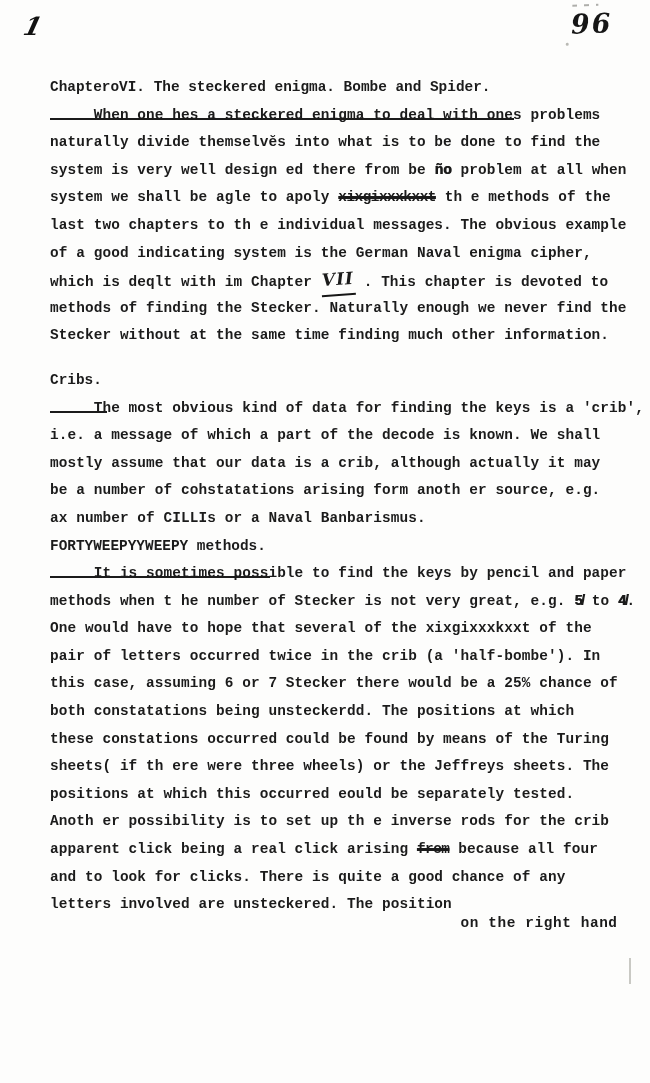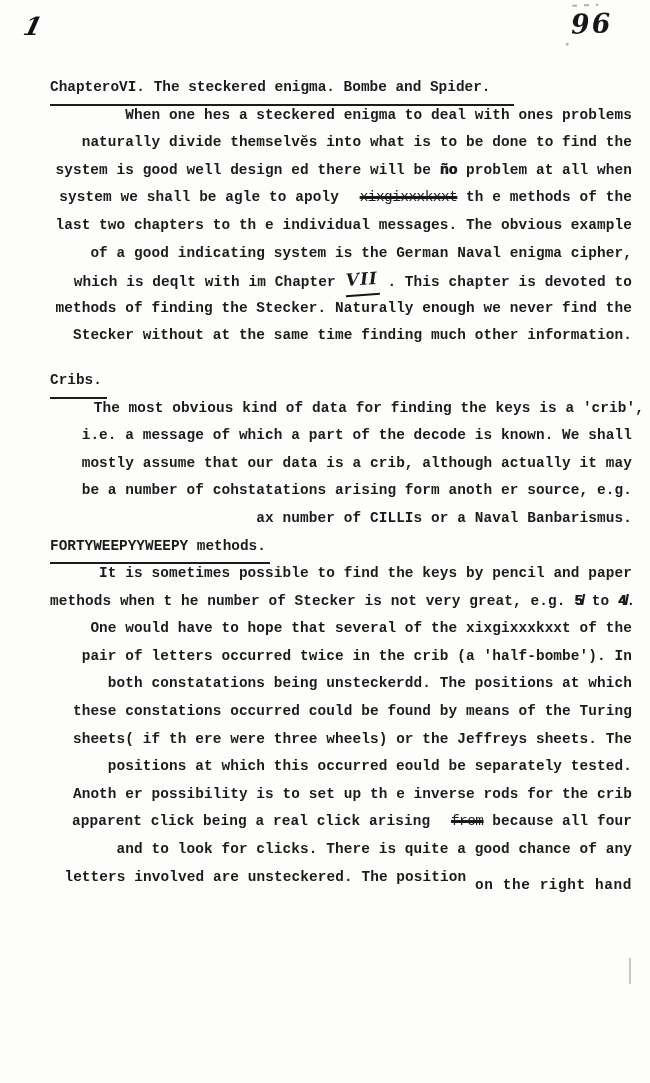--- a/index.html
+++ b/index.html
@@ -40,71 +40,69 @@
     background:#b9b9b4;border-radius:50%;
   }
   .content{
     position:absolute;top:74px;left:50px;right:18px;
   }
   .block{margin:0;}
   .line{
     white-space:pre;
     height:27.6px;line-height:27.6px;
     letter-spacing:0.1px;
-    text-align:right;
   }
   .heading .hl{
     display:inline-block;
     line-height:27.6px;
     border-bottom:2.5px solid #1b1b1b;
-    padding-bottom:2px;
+    padding-bottom:16px;
   }
   .heading{height:27.6px;}
   .xout{
-    font-weight:400;
+    font-weight:700;
     text-decoration:line-through;
     text-decoration-thickness:2.5px;
     letter-spacing:-0.5px;
-    margin-left:12px;
   }
   .overtype{
     font-weight:700;
     text-shadow:0.7px 0 0 #1b1b1b;
   }
   .hand-ref{
     display:inline-block;
     font-family:"DejaVu Serif",serif;
     font-style:italic;font-weight:700;
     font-size:17px;
     border-bottom:2px solid #161616;
     transform:rotate(-4deg) translateY(-1px);
     padding:0 1px;
     letter-spacing:1px;
   }
   .shift-down{
-    position:relative;top:8px;
+    position:relative;top:19px;
     letter-spacing:0.6px;
   }
   .edge-mark{
     position:absolute;top:958px;left:629px;width:2px;height:26px;
     background:#c9c9c4;
   }
 </style>
 </head>
 <body>
 
 <div class="page">
   <div class="margin-mark">1</div>
   <div class="page-number">96</div>
   <div class="content">
       <div class="block heading"><span class="hl" style="padding-right: 24px;">ChapteroVI. The steckered enigma. Bombe and Spider.</span></div>
       <div class="block para">
         <div class="line"><span>     When one hes a steckered enigma to deal with ones problems</span></div>
         <div class="line"><span>naturally divide themselvĕs into what is to be done to find the</span></div>
-        <div class="line"><span>system is good well design ed there will be </span><span class="overtype">ño</span><span> problem at all when</span></div>
+        <div class="line"><span>system is very well design ed there from be </span><span class="overtype">ño</span><span> problem at all when</span></div>
         <div class="line"><span>system we shall be agle to apoly </span><span class="xout">xixgixxxkxxt</span><span> th e methods of the</span></div>
         <div class="line"><span>last two chapters to th e individual messages. The obvious example</span></div>
         <div class="line"><span>of a good indicating system is the German Naval enigma cipher,</span></div>
         <div class="line"><span>which is deqlt with im Chapter </span><span class="hand-ref">VII</span><span> . This chapter is devoted to</span></div>
         <div class="line"><span>methods of finding the Stecker. Naturally enough we never find the</span></div>
         <div class="line"><span>Stecker without at the same time finding much other information.</span></div>
       </div>
       <div class="block heading" style="margin-top: 17px;"><span class="hl" style="padding-right: 5px;">Cribs.</span></div>
       <div class="block para">
         <div class="line"><span>     The most obvious kind of data for finding the keys is a 'crib',</span></div>
@@ -112,20 +110,21 @@
         <div class="line"><span>mostly assume that our data is a crib, although actually it may</span></div>
         <div class="line"><span>be a number of cohstatations arising form anoth er source, e.g.</span></div>
         <div class="line"><span>ax number of CILLIs or a Naval Banbarismus.</span></div>
       </div>
       <div class="block heading"><span class="hl" style="padding-right: 4px;">FORTYWEEPYYWEEPY methods.</span></div>
       <div class="block para">
         <div class="line"><span>     It is sometimes possible to find the keys by pencil and paper</span></div>
         <div class="line"><span>methods when t he number of Stecker is not very great, e.g. </span><span class="overtype">5̸</span><span> to </span><span class="overtype">4̸</span><span>.</span></div>
         <div class="line"><span>One would have to hope that several of the xixgixxxkxxt of the</span></div>
         <div class="line"><span>pair of letters occurred twice in the crib (a 'half-bombe'). In</span></div>
+        <div class="line"><span>this case, assuming 6 or 7 Stecker there would be a 25% chance of</span></div>
         <div class="line"><span>both constatations being unsteckerdd. The positions at which</span></div>
         <div class="line"><span>these constations occurred could be found by means of the Turing</span></div>
         <div class="line"><span>sheets( if th ere were three wheels) or the Jeffreys sheets. The</span></div>
         <div class="line"><span>positions at which this occurred eould be separately tested.</span></div>
         <div class="line"><span>Anoth er possibility is to set up th e inverse rods for the crib</span></div>
         <div class="line"><span>apparent click being a real click arising </span><span class="xout">from</span><span> because all four</span></div>
         <div class="line"><span>and to look for clicks. There is quite a good chance of any</span></div>
         <div class="line"><span>letters involved are unsteckered. The position </span><span class="shift-down">on the right hand</span></div>
       </div>
     </div>

